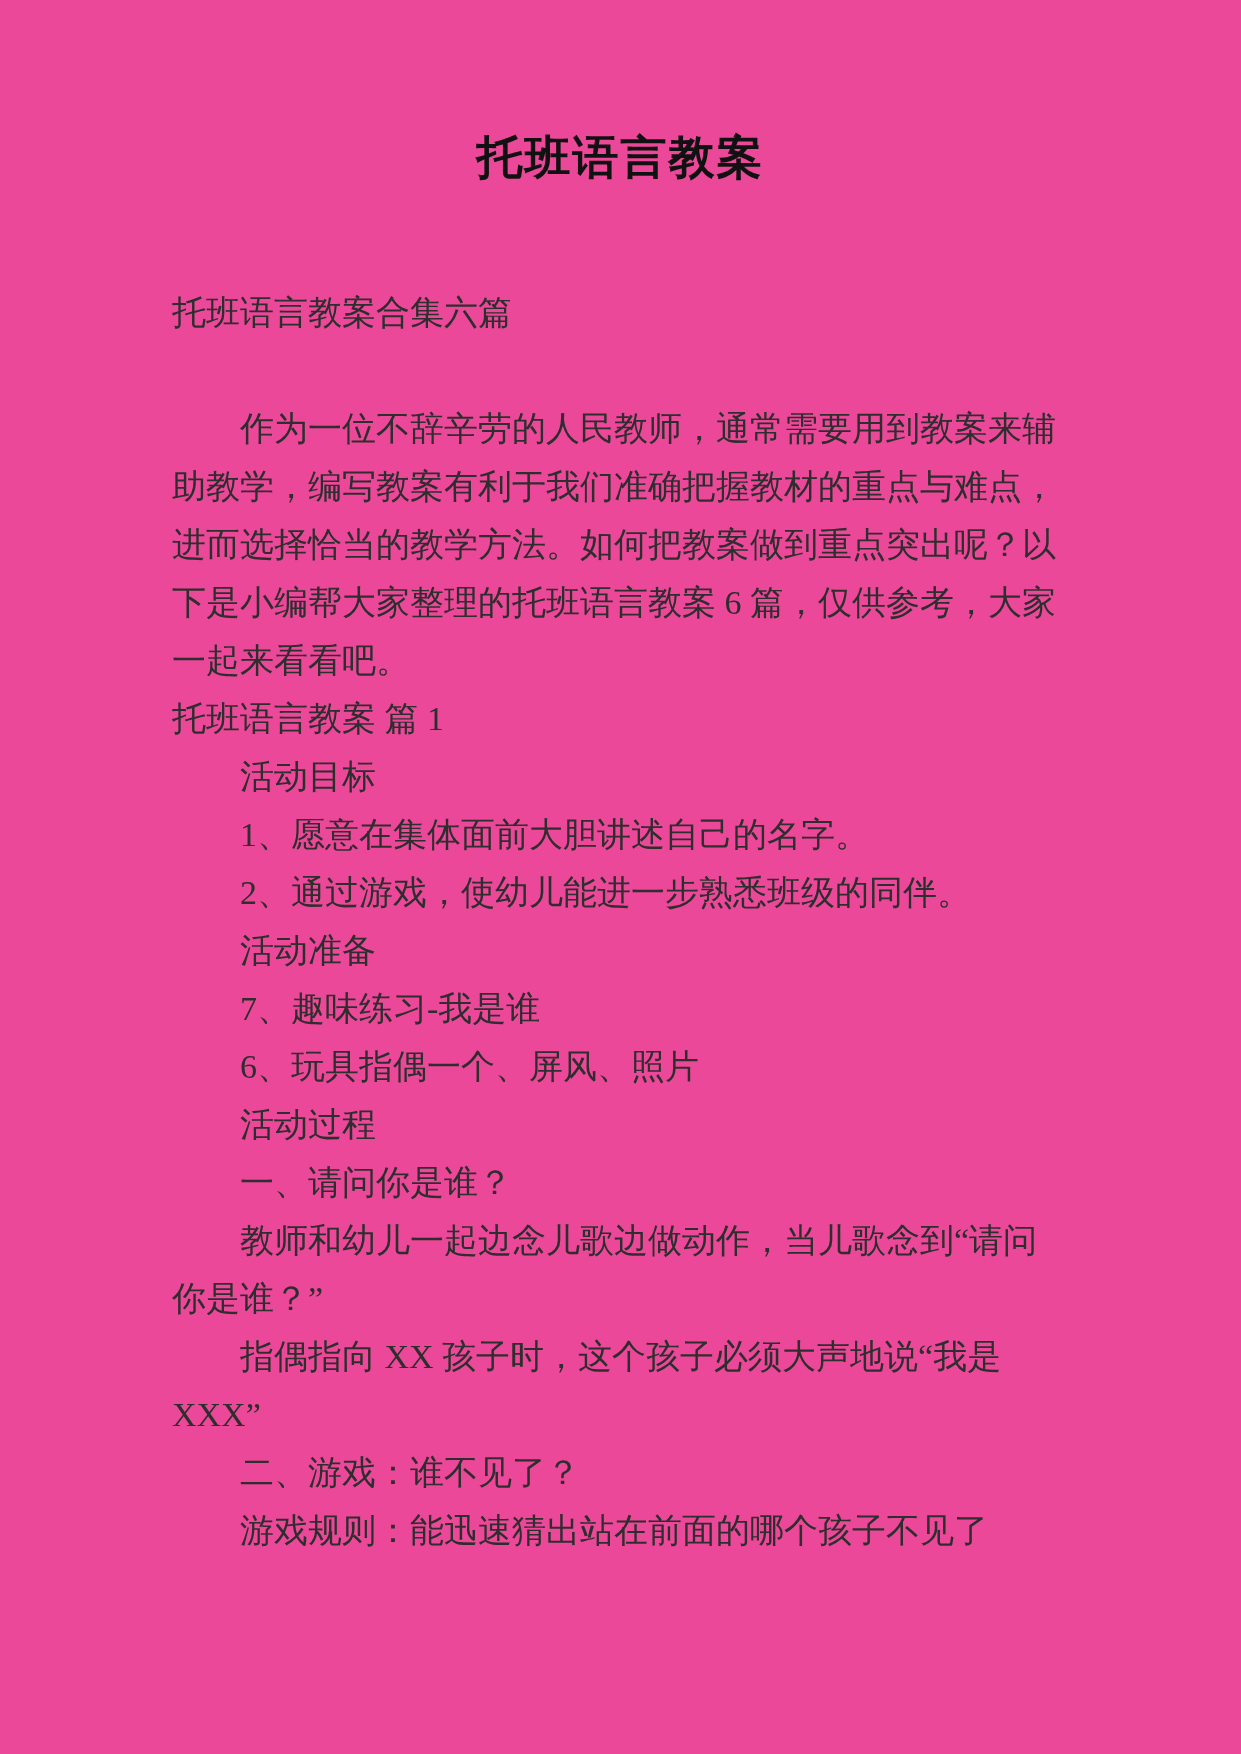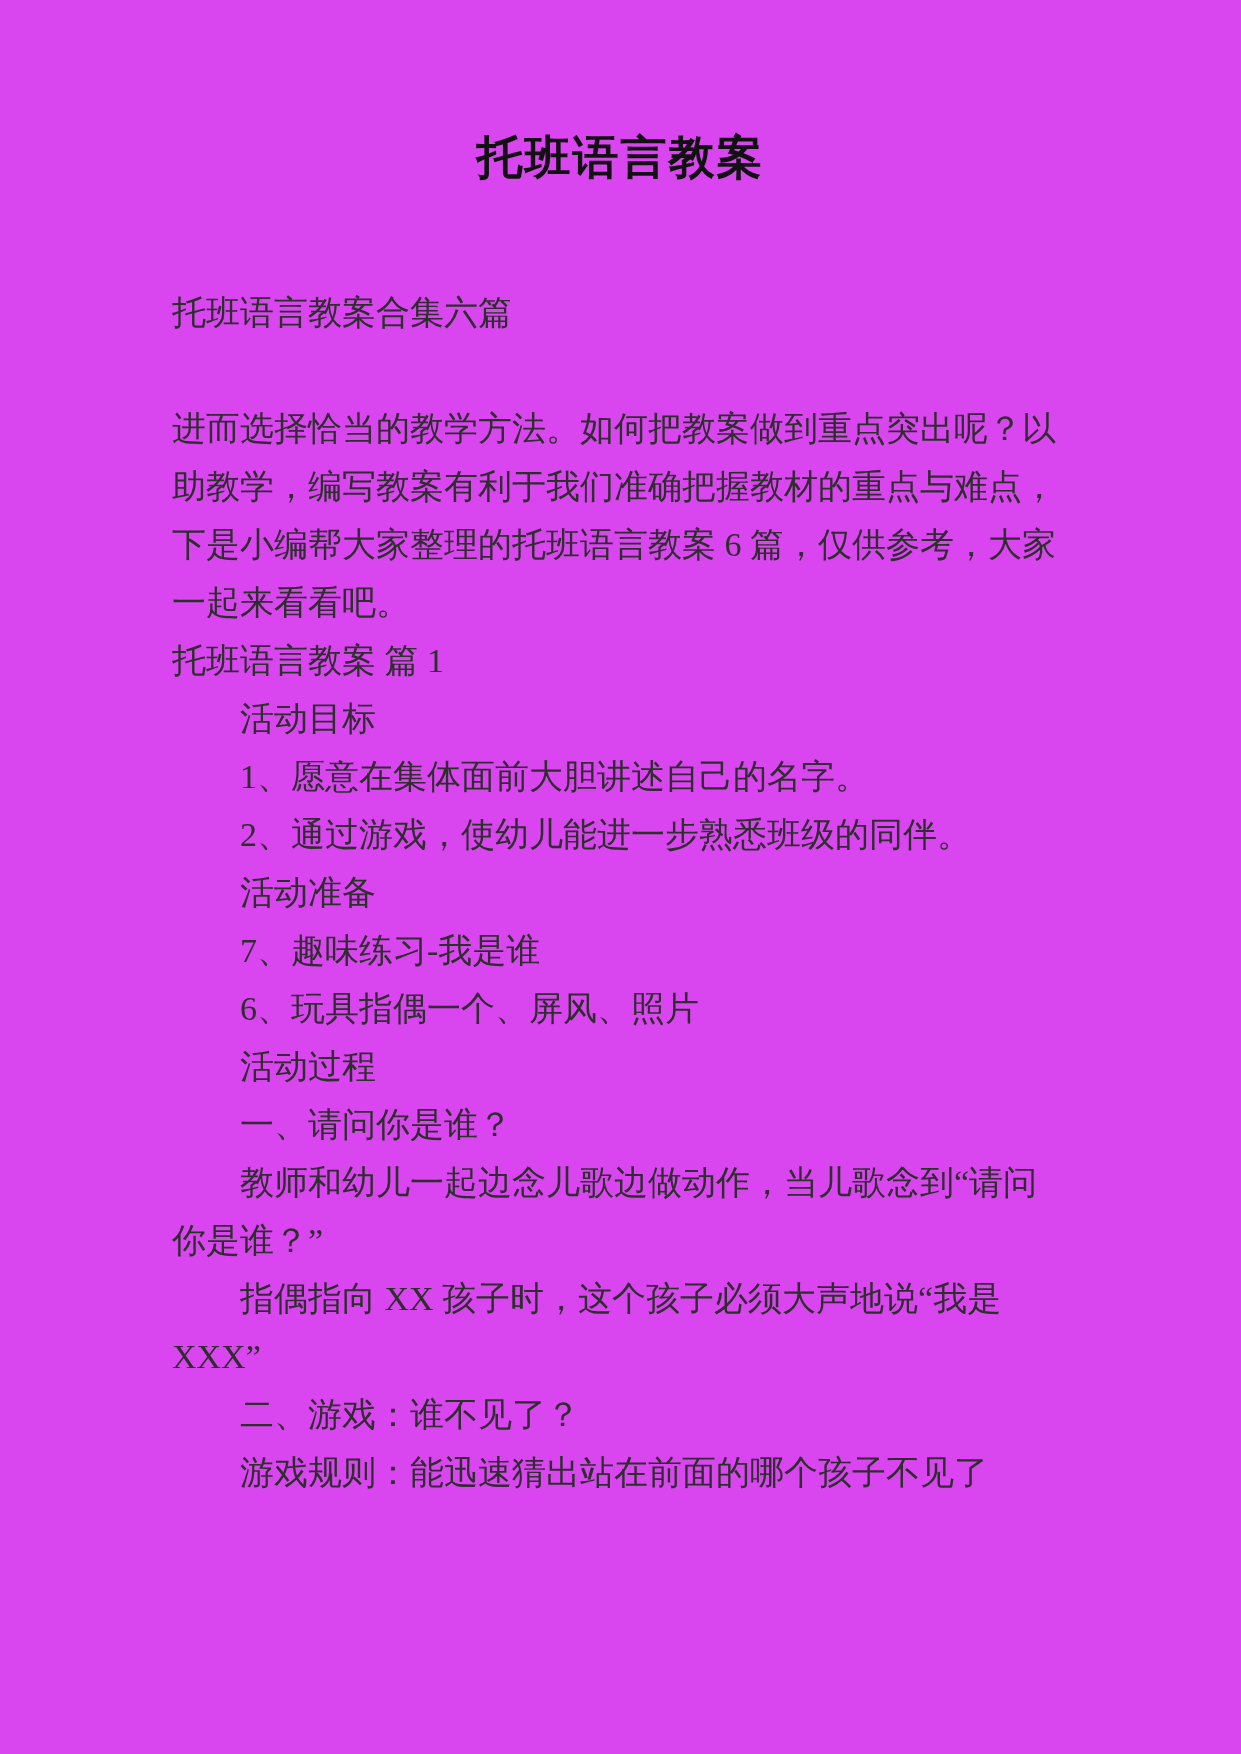--- a/index.html
+++ b/index.html
@@ -4,21 +4,21 @@
 <style>
   html, body {
     margin: 0;
     padding: 0;
     background: #ffffff;
   }
   .page {
     position: relative;
     width: 1241px;
     height: 1754px;
-    background: #d946ef;
+    background: #ec4899;
     overflow: hidden;
     font-family: "Liberation Serif", "DejaVu Serif", serif;
   }
   .doc-title {
     position: absolute;
     top: 126px;
     left: 0;
     width: 100%;
     margin: 0;
     text-align: center;
@@ -49,22 +49,23 @@
 </style>
 </head>
 <body>
 
 <div class="page">
   <h1 class="doc-title">托班语言教案</h1>
 
   <div class="doc-body">
       <div class="line">托班语言教案合集六篇</div>
       <div class="line"></div>
+      <div class="line indent">作为一位不辞辛劳的人民教师，通常需要用到教案来辅</div>
+      <div class="line">助教学，编写教案有利于我们准确把握教材的重点与难点，</div>
       <div class="line">进而选择恰当的教学方法。如何把教案做到重点突出呢？以</div>
-      <div class="line">助教学，编写教案有利于我们准确把握教材的重点与难点，</div>
       <div class="line">下是小编帮大家整理的托班语言教案 6 篇，仅供参考，大家</div>
       <div class="line">一起来看看吧。</div>
       <div class="line">托班语言教案 篇 1</div>
       <div class="line indent">活动目标</div>
       <div class="line indent">1、愿意在集体面前大胆讲述自己的名字。</div>
       <div class="line indent">2、通过游戏，使幼儿能进一步熟悉班级的同伴。</div>
       <div class="line indent">活动准备</div>
       <div class="line indent">7、趣味练习-我是谁</div>
       <div class="line indent">6、玩具指偶一个、屏风、照片</div>
       <div class="line indent">活动过程</div>

